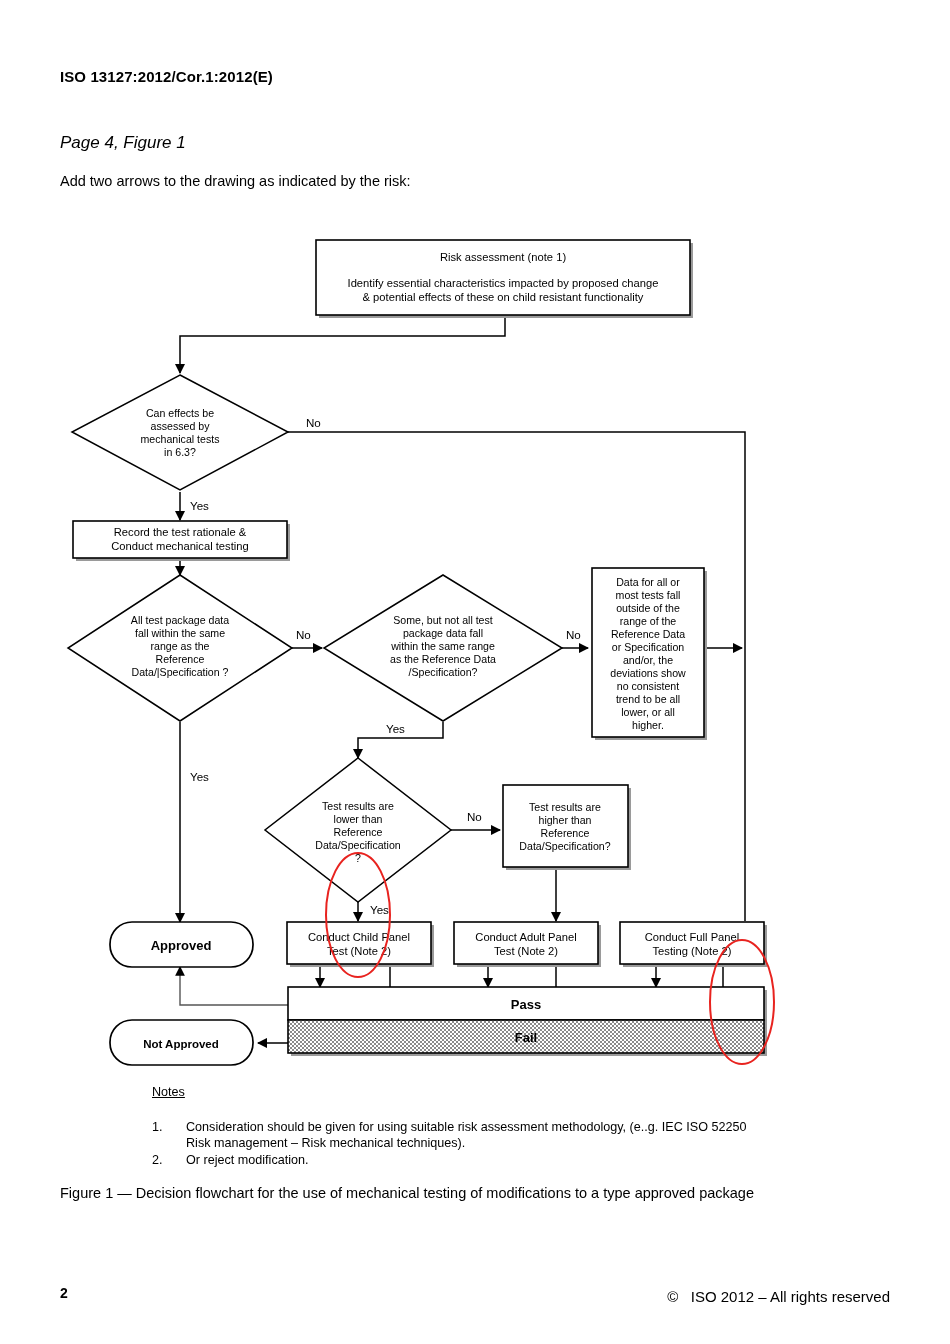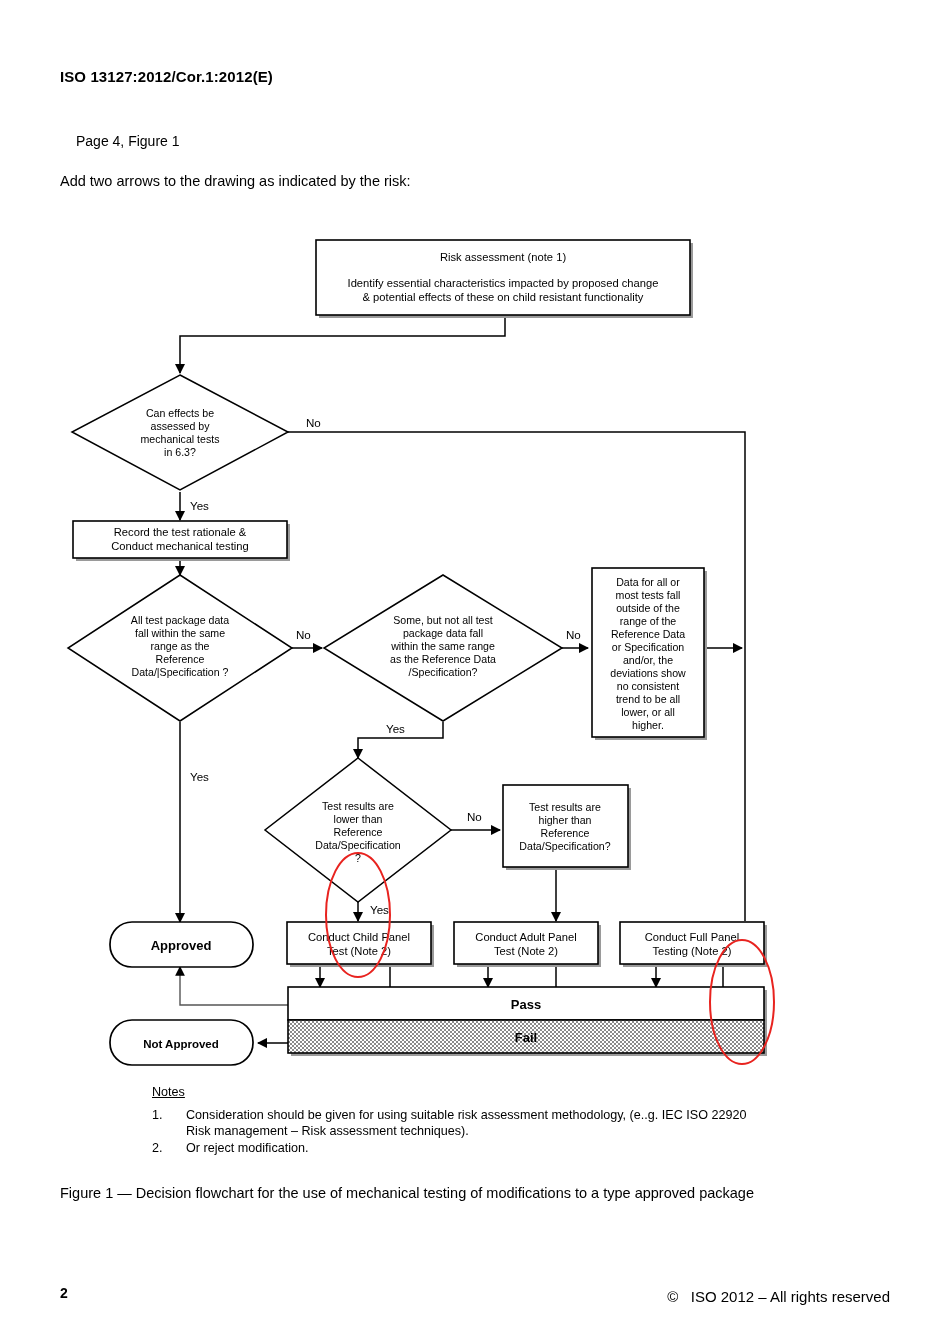--- a/index.html
+++ b/index.html
@@ -22,23 +22,24 @@
   .doc-header {
     position: absolute;
     left: 60px;
     top: 68px;
     font-size: 15px;
     font-weight: bold;
     letter-spacing: 0.1px;
   }
   .section-ref {
     position: absolute;
-    left: 76px;
+    left: 60px;
     top: 133px;
-    font-size: 14px;
+    font-size: 17px;
+    font-style: italic;
   }
   .instruction {
     position: absolute;
     left: 60px;
     top: 173px;
     font-size: 14.5px;
   }
   .figure-wrap {
     position: absolute;
     left: 0;
@@ -47,21 +48,21 @@
     height: 845px;
   }
   .notes-block {
     position: absolute;
     left: 152px;
     top: 1084px;
     width: 700px;
     font-size: 12.6px;
     line-height: 1.32;
   }
-  .notes-title { margin-bottom: 6px; text-decoration: underline; }
+  .notes-title { margin-bottom: 18px; text-decoration: underline; }
   .note-row {
     display: flex;
     align-items: flex-start;
   }
   .note-num {
     width: 34px;
     flex: 0 0 34px;
   }
   .note-text {
     flex: 1 1 auto;
@@ -339,22 +340,22 @@
         <ellipse class="oval-annot" cx="742" cy="777" rx="32" ry="62"></ellipse>
       </g>
     </svg>
   </div>
 
   <div class="notes-block">
     <div class="notes-title">Notes</div>
     <div class="note-row">
       <div class="note-num">1.</div>
       <div class="note-text">
-        <div>Consideration should be given for using suitable risk assessment methodology, (e..g. IEC ISO 22920</div>
-        <div>Risk management – Risk assessment techniques).</div>
+        <div>Consideration should be given for using suitable risk assessment methodology, (e..g. IEC ISO 52250</div>
+        <div>Risk management – Risk mechanical techniques).</div>
       </div>
     </div>
     <div class="note-row">
       <div class="note-num">2.</div>
       <div class="note-text">
         <div>Or reject modification.</div>
       </div>
     </div>
   </div>
 

